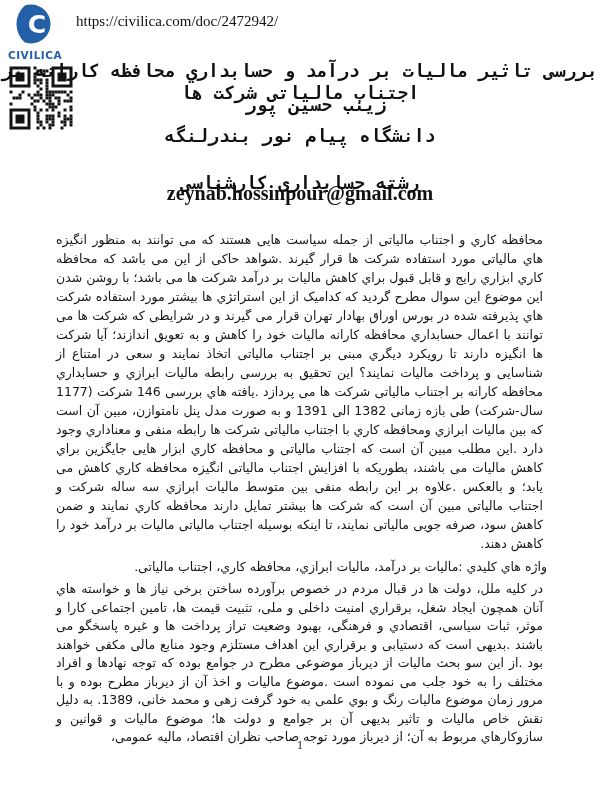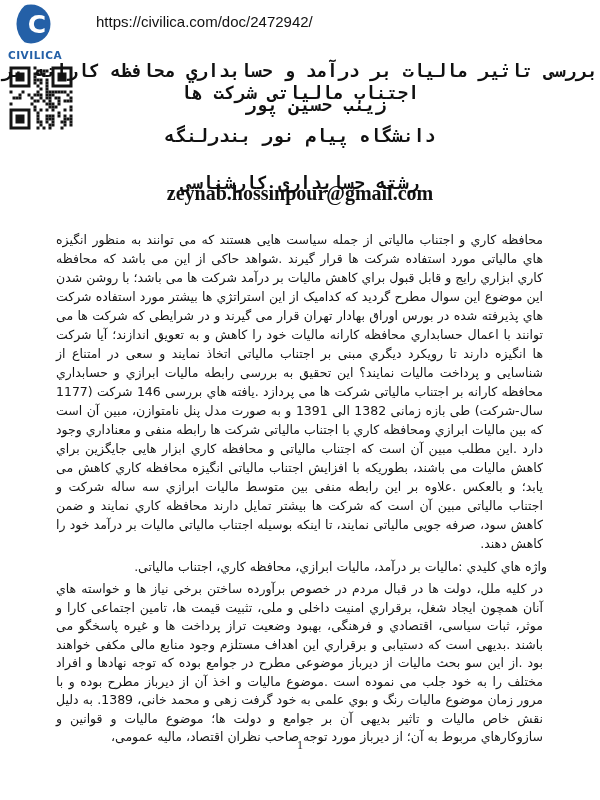--- a/index.html
+++ b/index.html
@@ -7,23 +7,22 @@
     width:600px;height:800px;background:#ffffff;position:relative;
     font-family:"DejaVu Sans",sans-serif;color:#141414;overflow:hidden;
   }
   .logo-wrap{position:absolute;left:8px;top:4px;width:60px;text-align:left;}
   .logo-text{
     font-family:"DejaVu Sans",sans-serif;font-weight:bold;font-size:10.5px;
     letter-spacing:0.5px;margin-top:1px;
   }
   .doc-url{
     position:absolute;left:76px;top:13px;
-    font-family:Liberation Sans, sans-serif;font-size:15px;color:#111;
+    font-family:Liberation Serif, serif;font-size:15px;color:#111;
     text-decoration:none;
-    margin-left:20px;
   }
   .qr-wrap{position:absolute;left:9px;top:66px;width:64px;height:64px;}
   .center-line{
     position:absolute;left:0;width:600px;text-align:center;
     font-weight:bold;font-size:18px;direction:rtl;color:#111;font-family:Liberation Mono, monospace;
   }
   .t-title{top:60px;}
   .t-author{top:94px;padding-left:16px;}
   .t-affil{top:125px;}
   .t-program{top:172px;}

